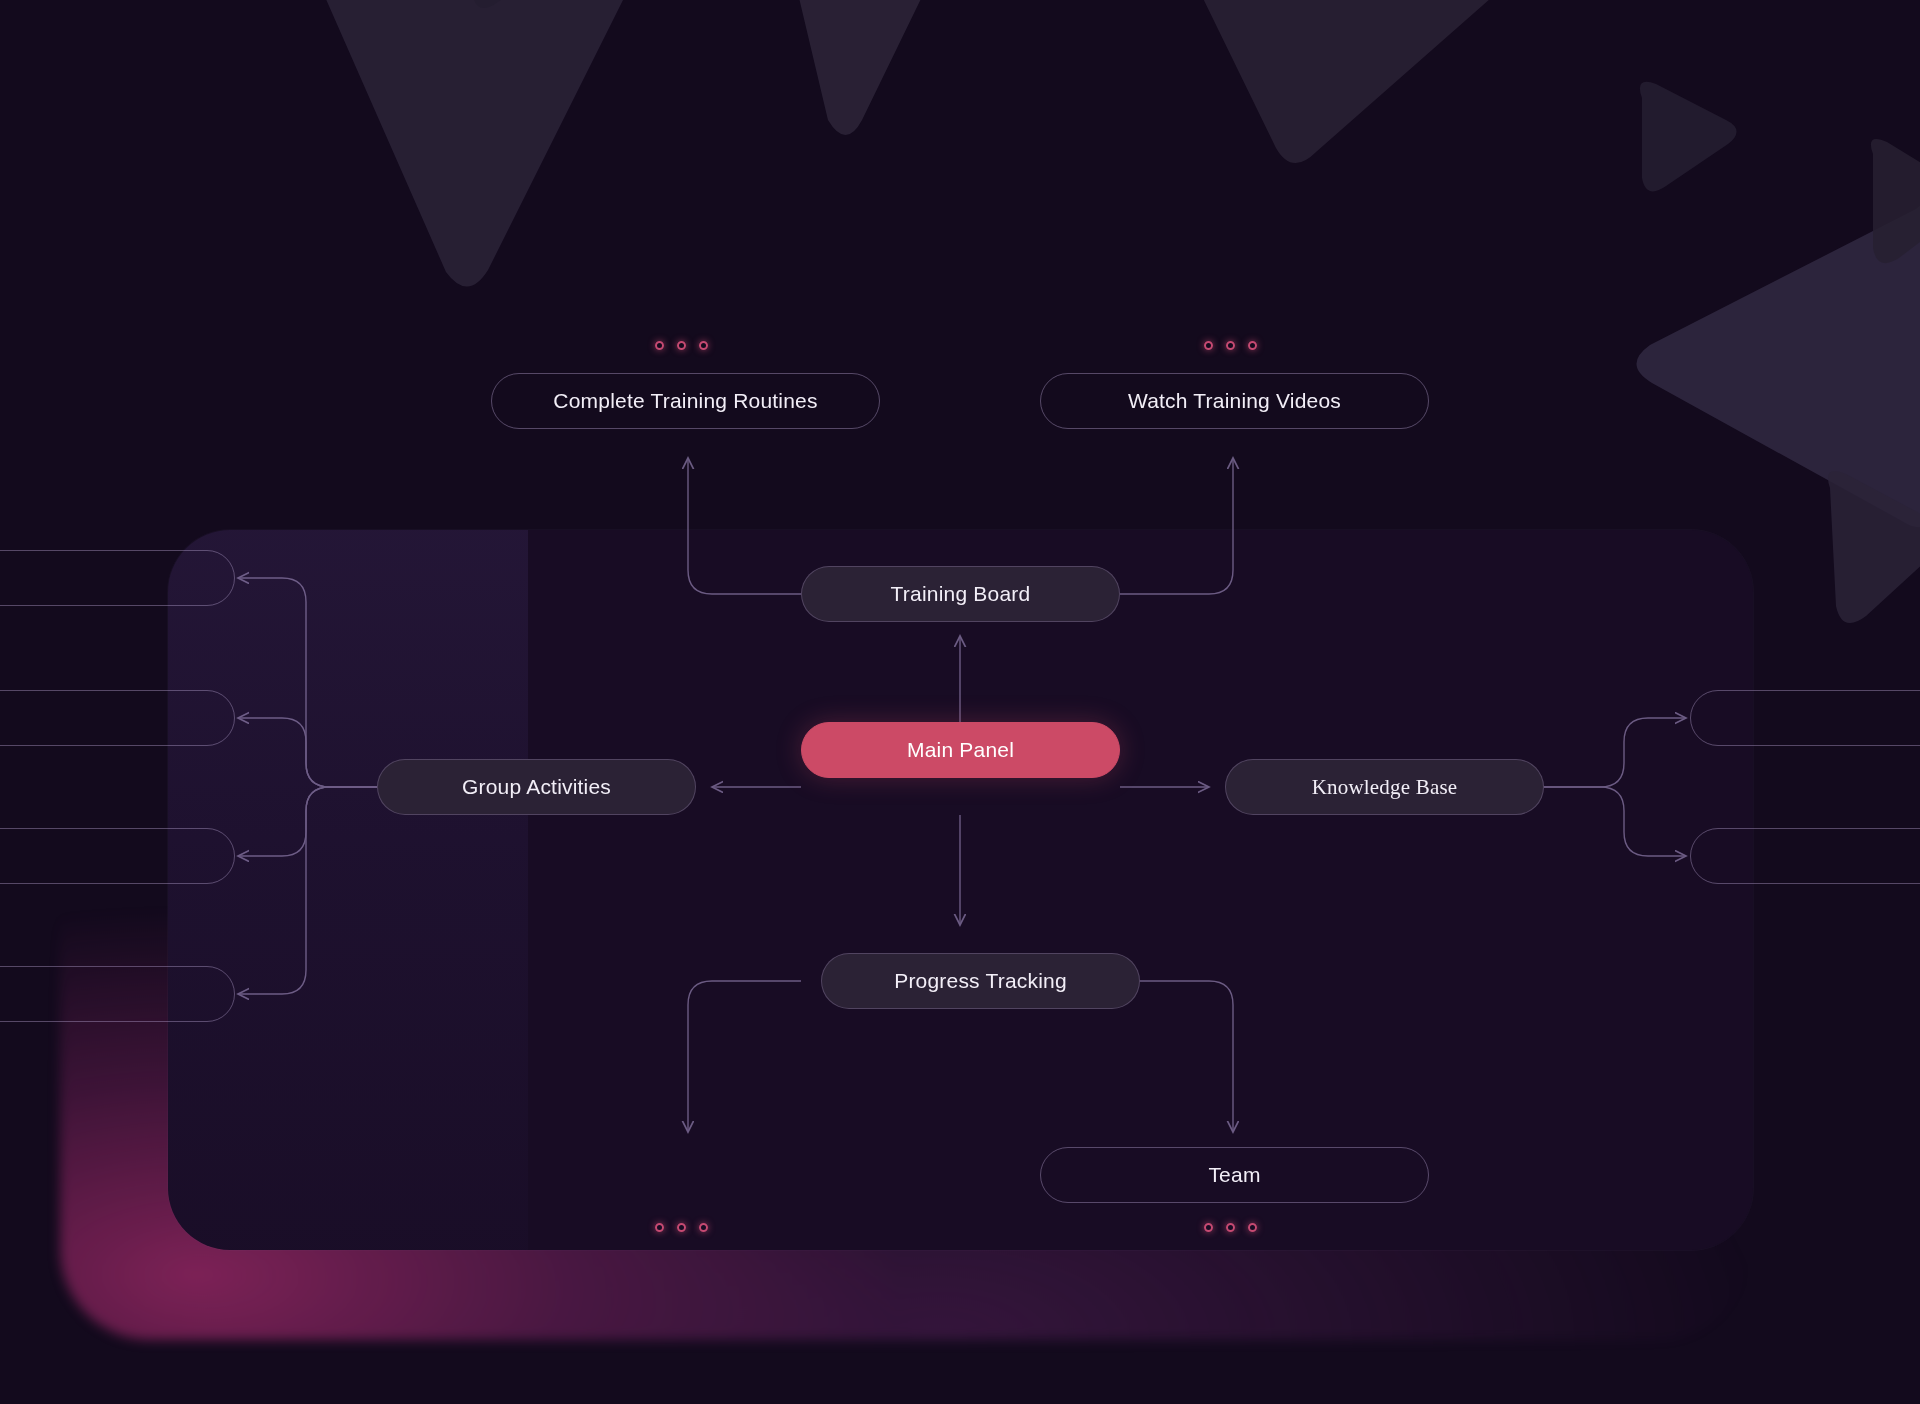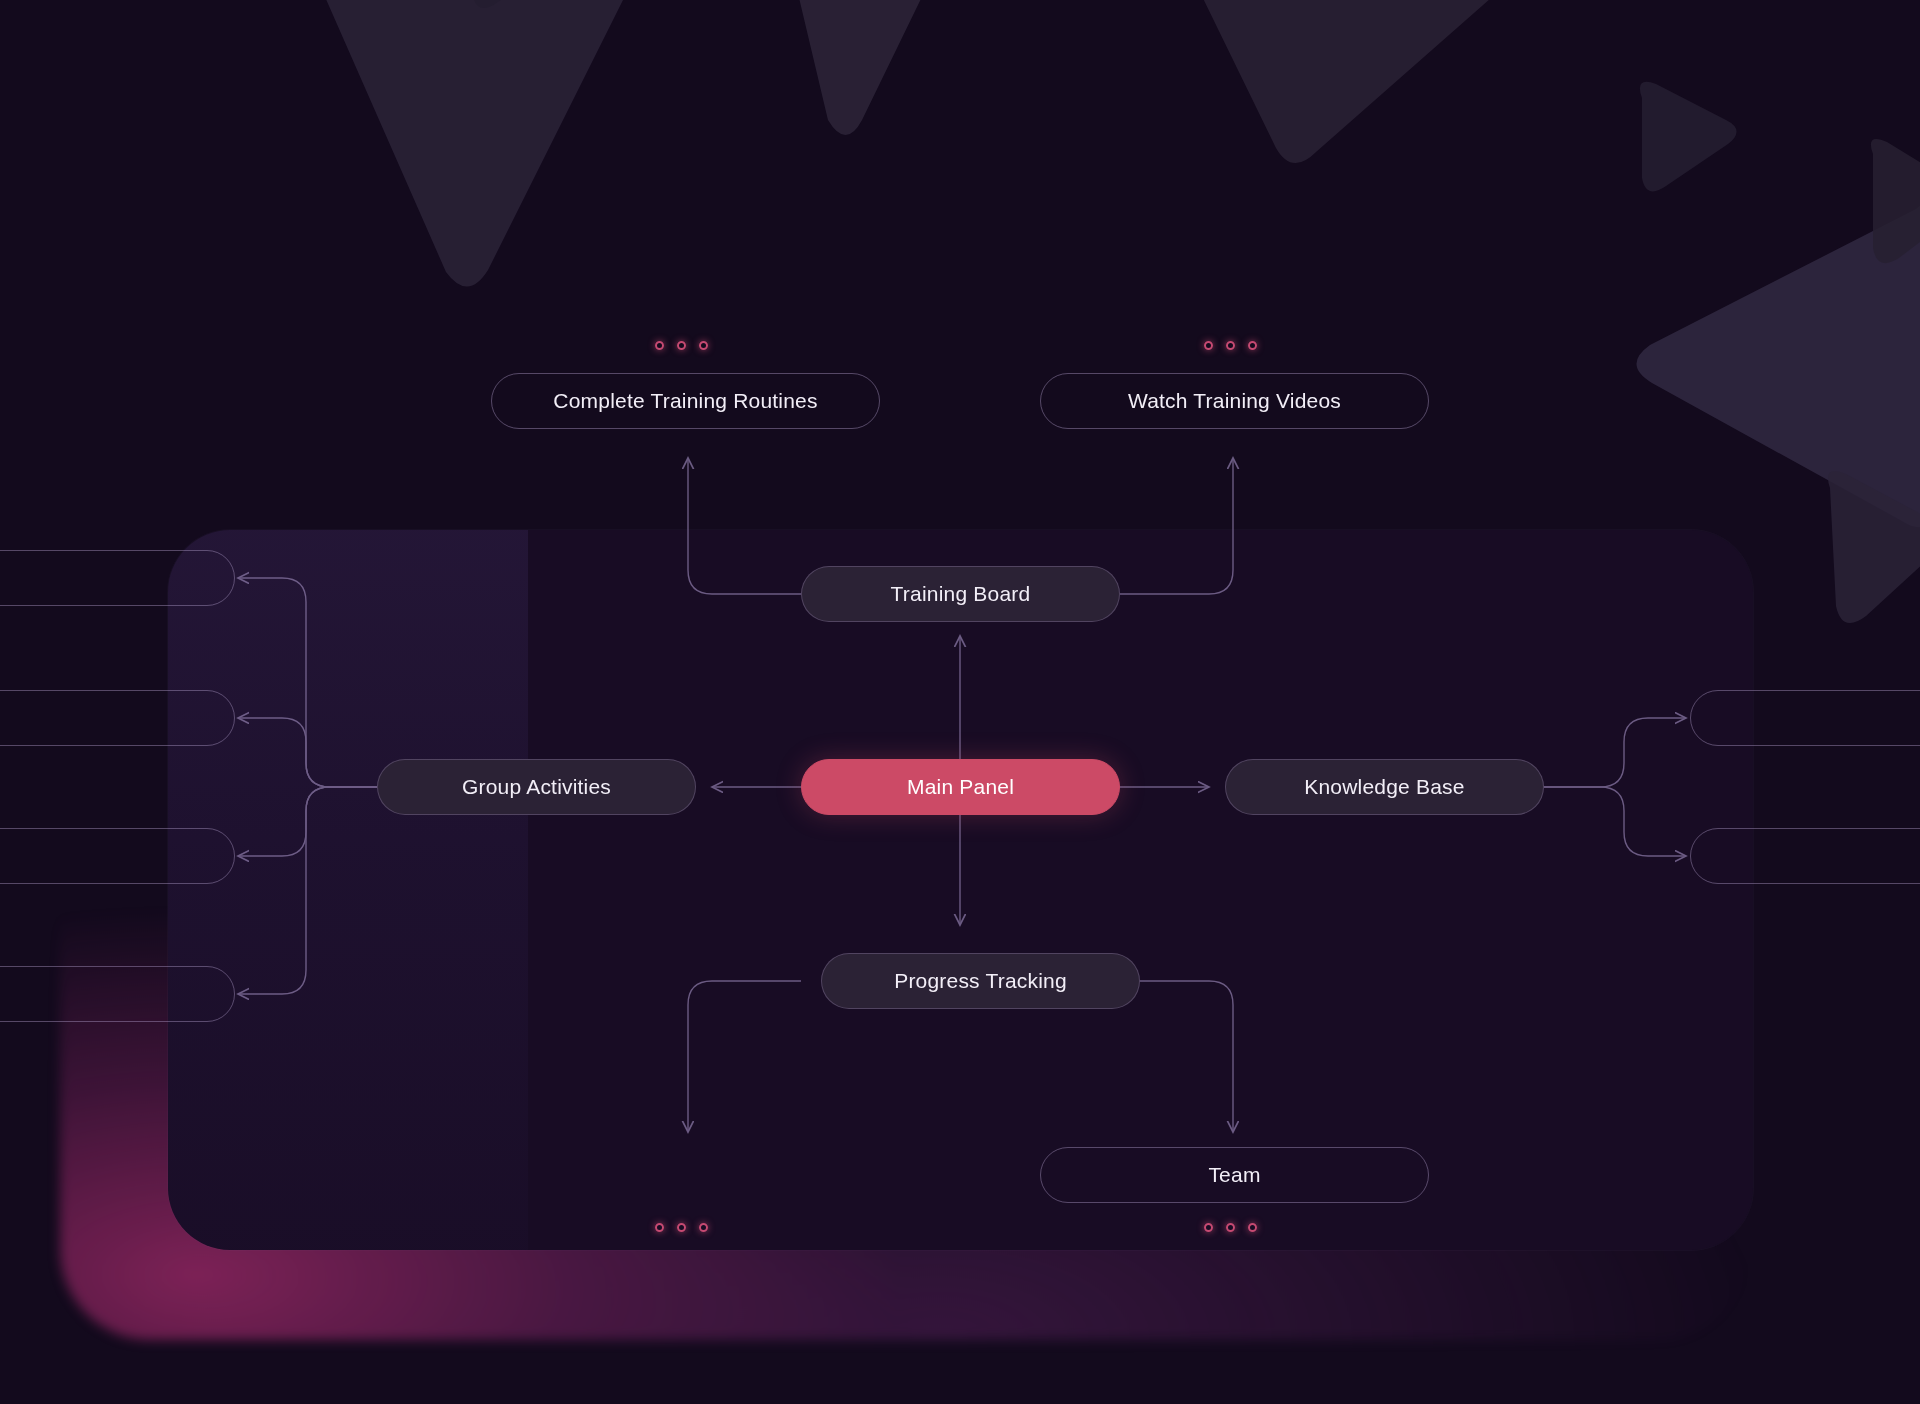--- a/index.html
+++ b/index.html
@@ -169,23 +169,23 @@
     <div class="node outline partial" style="left:1690px; top:828px; width:305px;"></div>
 
     <div class="node outline" style="left:491px; top:373px; width:389px;">Complete Training Routines</div>
 
     <div class="node outline" style="left:1040px; top:373px; width:389px;">Watch Training Videos</div>
 
     <div class="node filled" style="left:377px; top:759px; width:319px;">Group Activities</div>
 
     <div class="node filled" style="left:801px; top:566px; width:319px;">Training Board</div>
 
-    <div class="node accent" style="left:801px; top:759px; width:319px;">Main Panel</div>
-
-    <div class="node filled" style="left:1225px; top:759px; width:319px;">Knowledge Base</div>
+    <div class="node accent" style="left:801px; top:722px; width:319px;">Main Panel</div>
+
+    <div class="node filled" style="left:1225px; top:759px; width:319px;font-family:Liberation Serif, serif;">Knowledge Base</div>
 
     <div class="node filled" style="left:821px; top:953px; width:319px;text-align:right;">Progress Tracking</div>
 
 
     <div class="node outline" style="left:1040px; top:1147px; width:389px;text-align:center;">Team</div>
 
     <div class="dots" style="left:655px; top:341px;">
       <span class="dot"></span>
       <span class="dot"></span>
       <span class="dot"></span>

